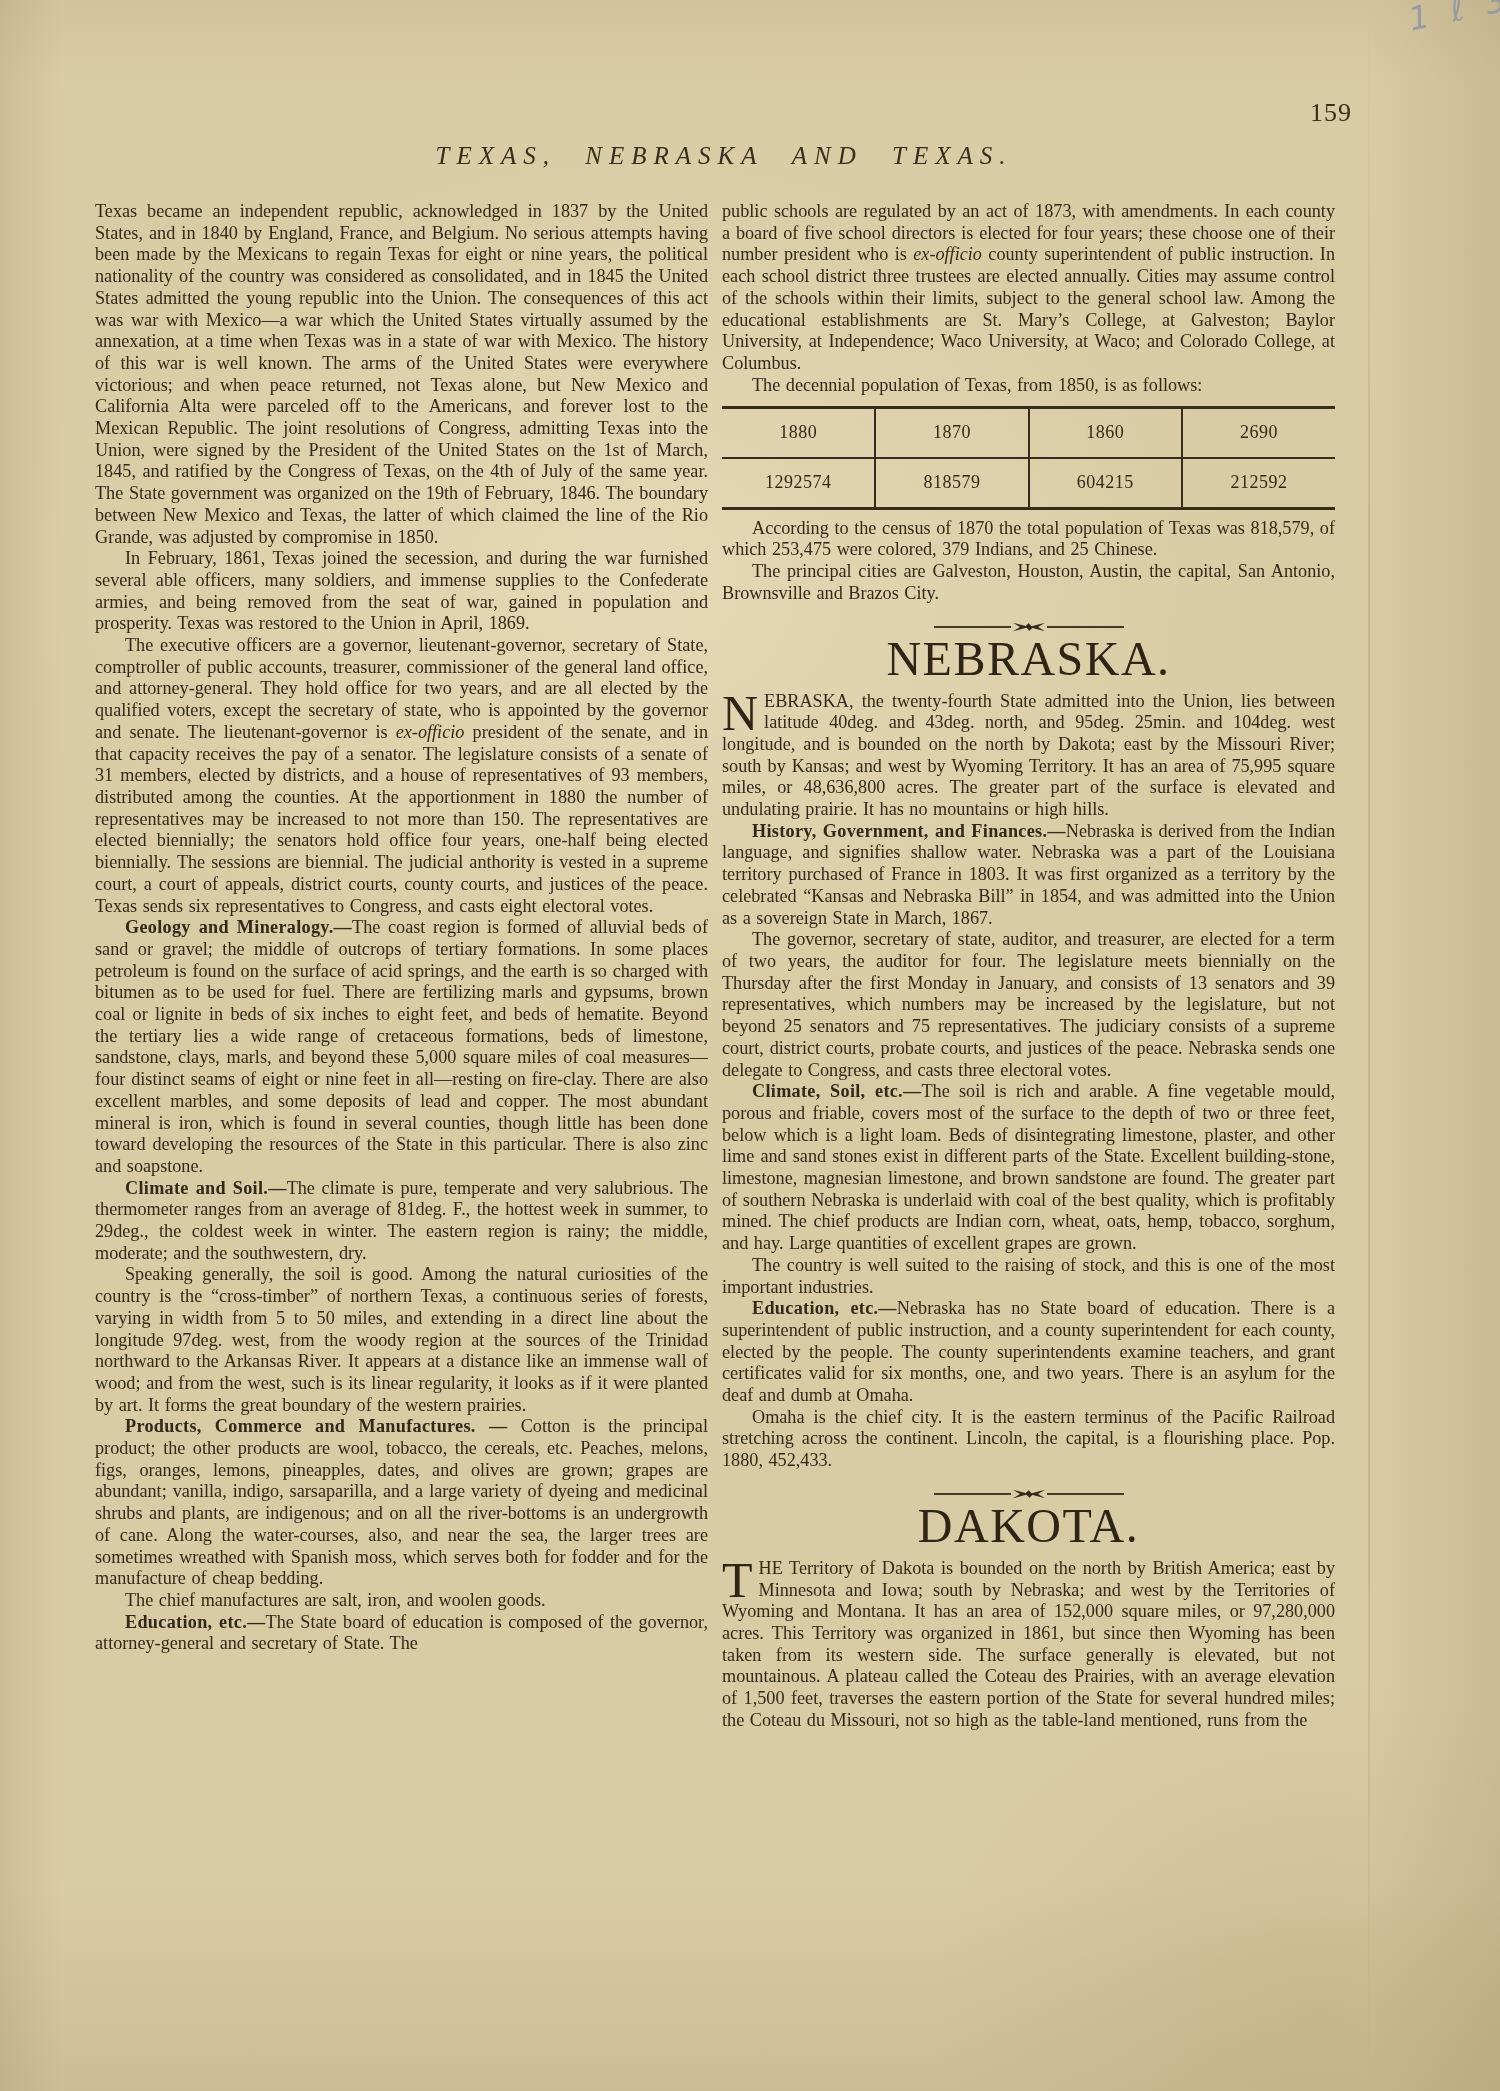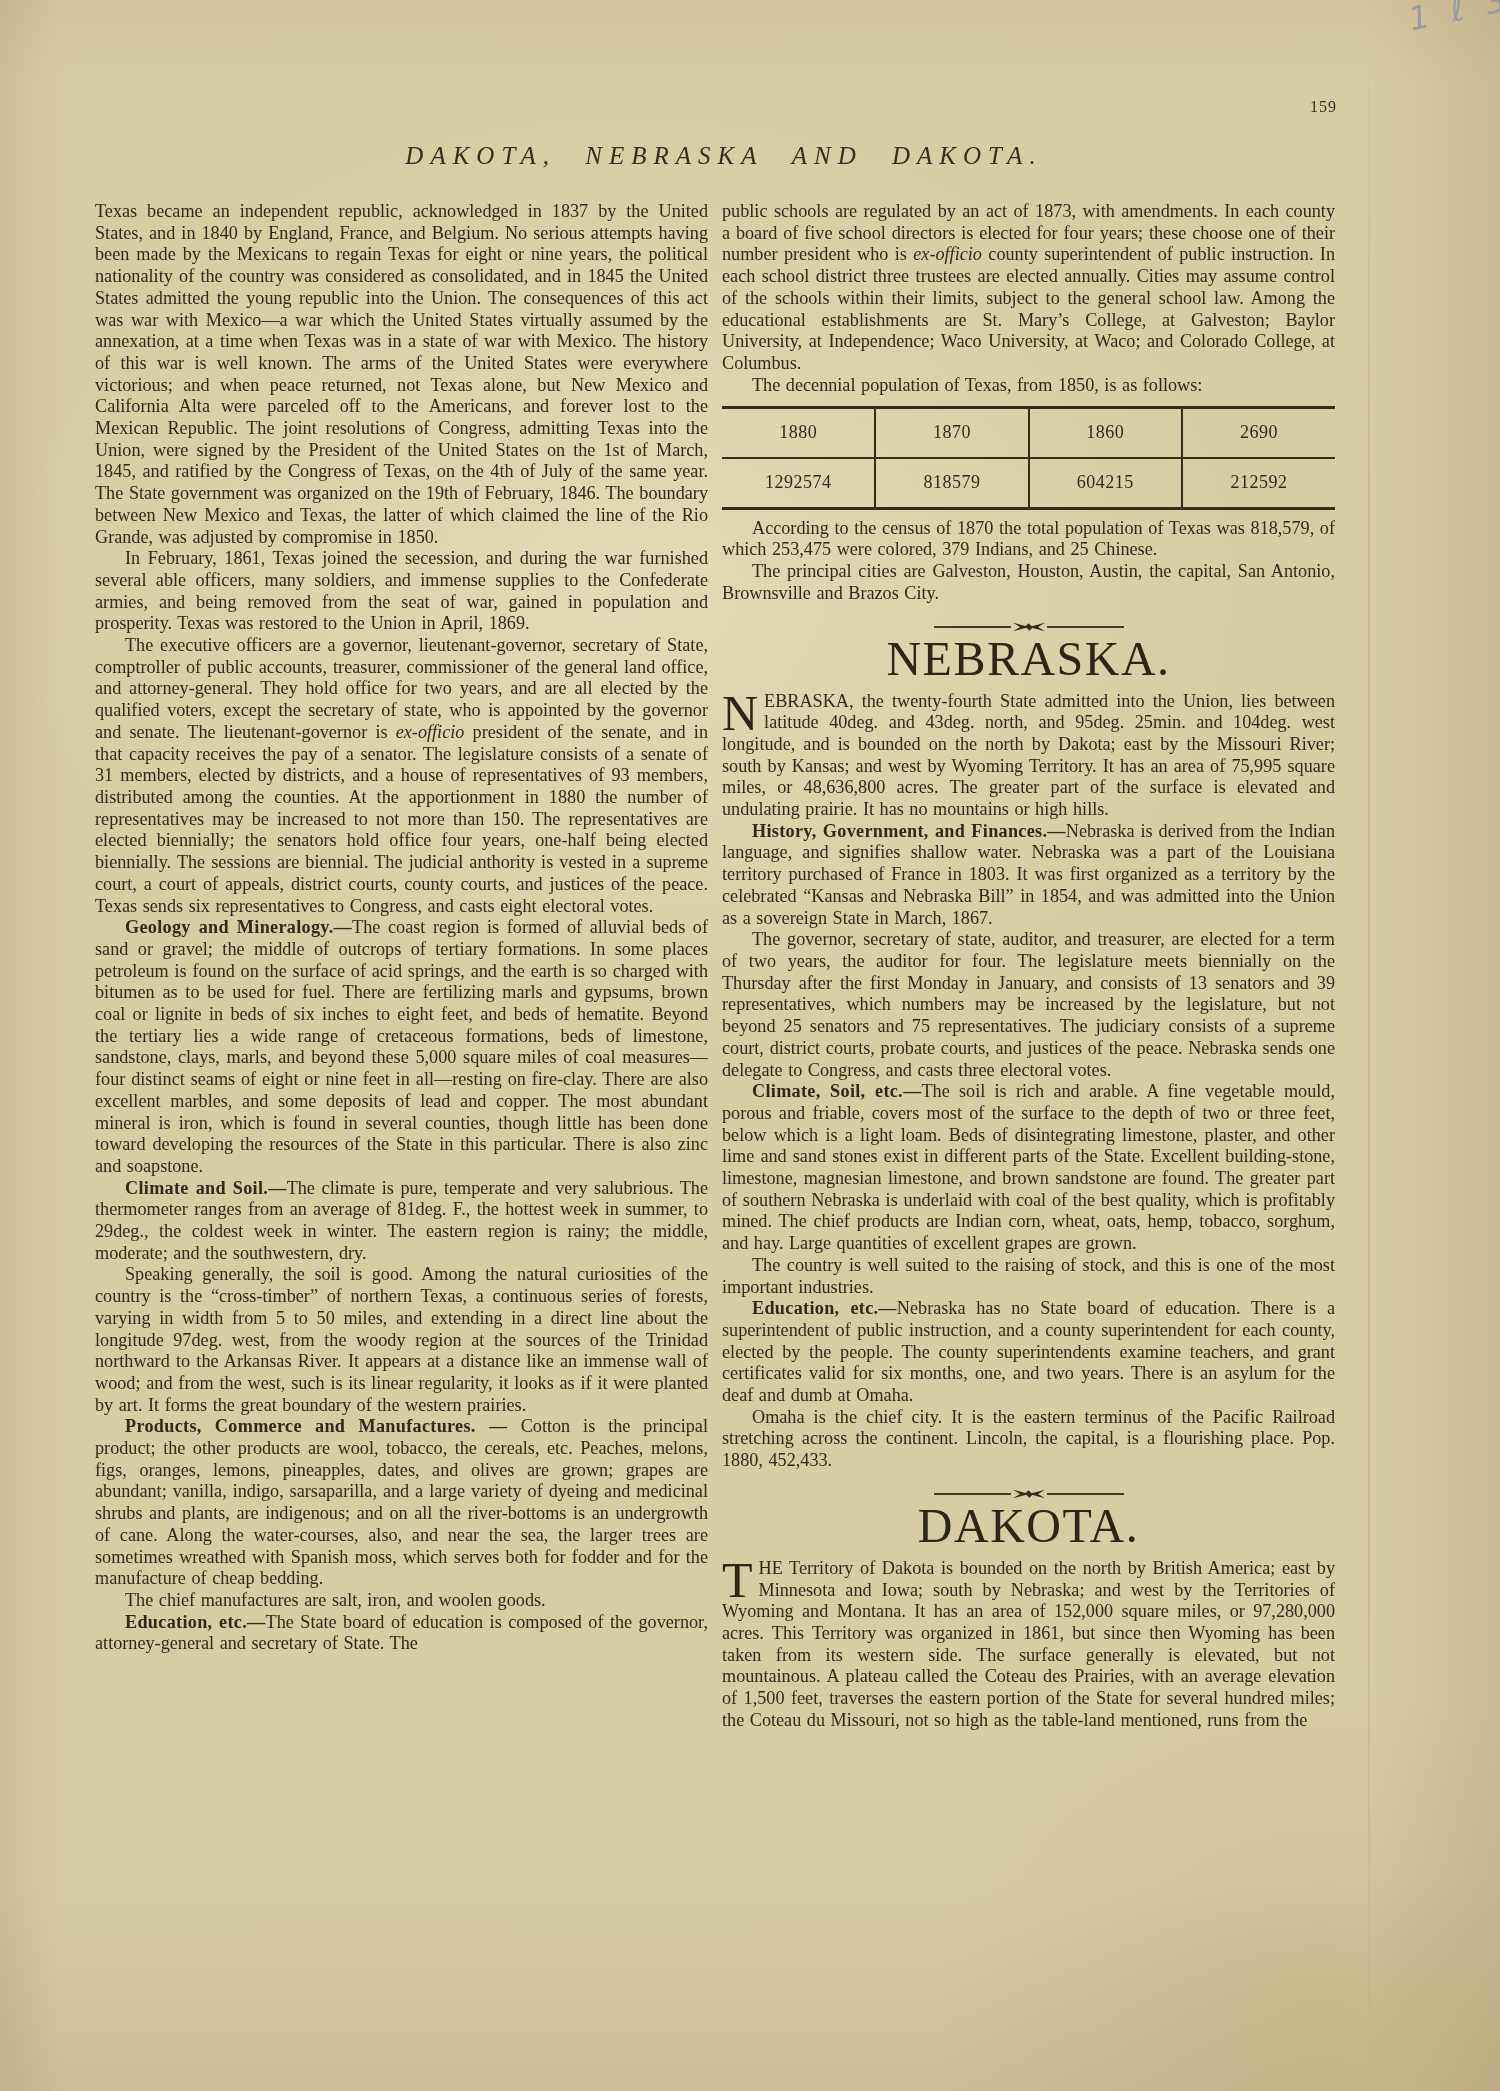--- a/index.html
+++ b/index.html
@@ -31,21 +31,21 @@
   }
   .running-head{
     position:absolute;left:95px;top:142px;width:1258px;
     text-align:center;
     font-style:italic;font-size:25px;
     letter-spacing:7px;word-spacing:16px;
     color:#372e1f;
   }
   .page-number{
     position:absolute;left:1310px;top:98px;
-    font-size:16px;letter-spacing:1px;color:#372e1f;
+    font-size:26px;letter-spacing:1px;color:#372e1f;
   }
   .col{
     position:absolute;top:201px;
     width:613px;
     font-size:18.2px;line-height:21.7px;
     text-align:justify;
     word-spacing:1px;
     hyphens:auto;
   }
   .col-left{left:95px;}
@@ -92,21 +92,21 @@
   table.pop-table thead th{border-bottom:2px solid #352c1c;}
 </style>
 </head>
 <body>
 
 <div class="page">
   <div class="fold-line"></div>
 
   <div class="pencil-mark">1 ℓ 3</div>
 
-  <div class="running-head">DAKOTA, NEBRASKA AND DAKOTA.</div>
+  <div class="running-head">TEXAS, NEBRASKA AND TEXAS.</div>
   <div class="page-number">159</div>
 
   <section class="col col-left">
     <p>Texas became an independent republic, acknowledged in 1837 by the United States, and in 1840 by England, France, and Belgium. No serious attempts having been made by the Mexicans to regain Texas for eight or nine years, the political nationality of the country was considered as consolidated, and in 1845 the United States admitted the young republic into the Union. The consequences of this act was war with Mexico—a war which the United States virtually assumed by the annexation, at a time when Texas was in a state of war with Mexico. The history of this war is well known. The arms of the United States were everywhere victorious; and when peace returned, not Texas alone, but New Mexico and California Alta were parceled off to the Americans, and forever lost to the Mexican Republic. The joint resolutions of Congress, admitting Texas into the Union, were signed by the President of the United States on the 1st of March, 1845, and ratified by the Congress of Texas, on the 4th of July of the same year. The State government was organized on the 19th of February, 1846. The boundary between New Mexico and Texas, the latter of which claimed the line of the Rio Grande, was adjusted by compromise in 1850.</p>
     <p class="indent">In February, 1861, Texas joined the secession, and during the war furnished several able officers, many soldiers, and immense supplies to the Confederate armies, and being removed from the seat of war, gained in population and prosperity. Texas was restored to the Union in April, 1869.</p>
     <p class="indent"><span>The executive officers are a governor, lieutenant-governor, secretary of State, comptroller of public accounts, treasurer, commissioner of the general land office, and attorney-general. They hold office for two years, and are all elected by the qualified voters, except the secretary of state, who is appointed by the governor and senate. The lieutenant-governor is </span><em class="exo">ex-officio</em><span> president of the senate, and in that capacity receives the pay of a senator. The legislature consists of a senate of 31 members, elected by districts, and a house of representatives of 93 members, distributed among the counties. At the apportionment in 1880 the number of representatives may be increased to not more than 150. The representatives are elected biennially; the senators hold office four years, one-half being elected biennially. The sessions are biennial. The judicial anthority is vested in a supreme court, a court of appeals, district courts, county courts, and justices of the peace. Texas sends six representatives to Congress, and casts eight electoral votes.</span></p>
     <p class="indent"><span class="lead">Geology and Mineralogy.—</span><span>The coast region is formed of alluvial beds of sand or gravel; the middle of outcrops of tertiary formations. In some places petroleum is found on the surface of acid springs, and the earth is so charged with bitumen as to be used for fuel. There are fertilizing marls and gypsums, brown coal or lignite in beds of six inches to eight feet, and beds of hematite. Beyond the tertiary lies a wide range of cretaceous formations, beds of limestone, sandstone, clays, marls, and beyond these 5,000 square miles of coal measures—four distinct seams of eight or nine feet in all—resting on fire-clay. There are also excellent marbles, and some deposits of lead and copper. The most abundant mineral is iron, which is found in several counties, though little has been done toward developing the resources of the State in this particular. There is also zinc and soapstone.</span></p>
     <p class="indent"><span class="lead">Climate and Soil.—</span><span>The climate is pure, temperate and very salubrious. The thermometer ranges from an average of 81deg. F., the hottest week in summer, to 29deg., the coldest week in winter. The eastern region is rainy; the middle, moderate; and the southwestern, dry.</span></p>
     <p class="indent">Speaking generally, the soil is good. Among the natural curiosities of the country is the “cross-timber” of northern Texas, a continuous series of forests, varying in width from 5 to 50 miles, and extending in a direct line about the longitude 97deg. west, from the woody region at the sources of the Trinidad northward to the Arkansas River. It appears at a distance like an immense wall of wood; and from the west, such is its linear regularity, it looks as if it were planted by art. It forms the great boundary of the western prairies.</p>
     <p class="indent"><span class="lead">Products, Commerce and Manufactures. — </span><span>Cotton is the principal product; the other products are wool, tobacco, the cereals, etc. Peaches, melons, figs, oranges, lemons, pineapples, dates, and olives are grown; grapes are abundant; vanilla, indigo, sarsaparilla, and a large variety of dyeing and medicinal shrubs and plants, are indigenous; and on all the river-bottoms is an undergrowth of cane. Along the water-courses, also, and near the sea, the larger trees are sometimes wreathed with Spanish moss, which serves both for fodder and for the manufacture of cheap bedding.</span></p>

